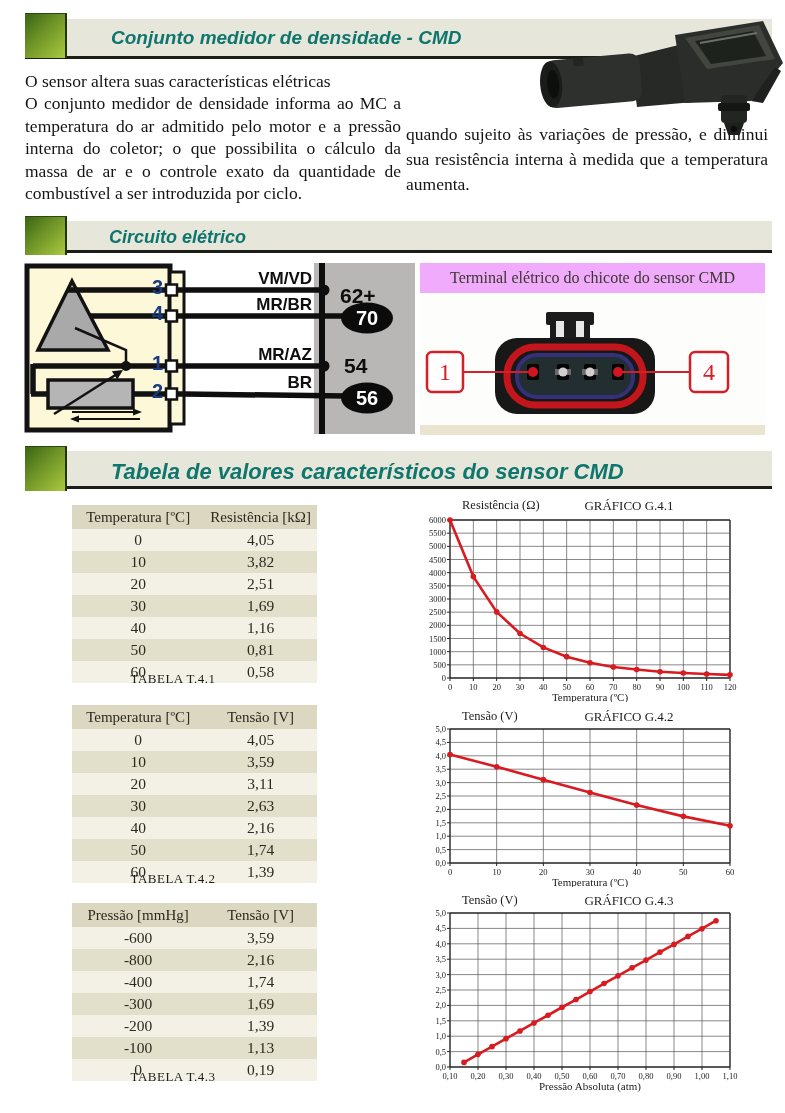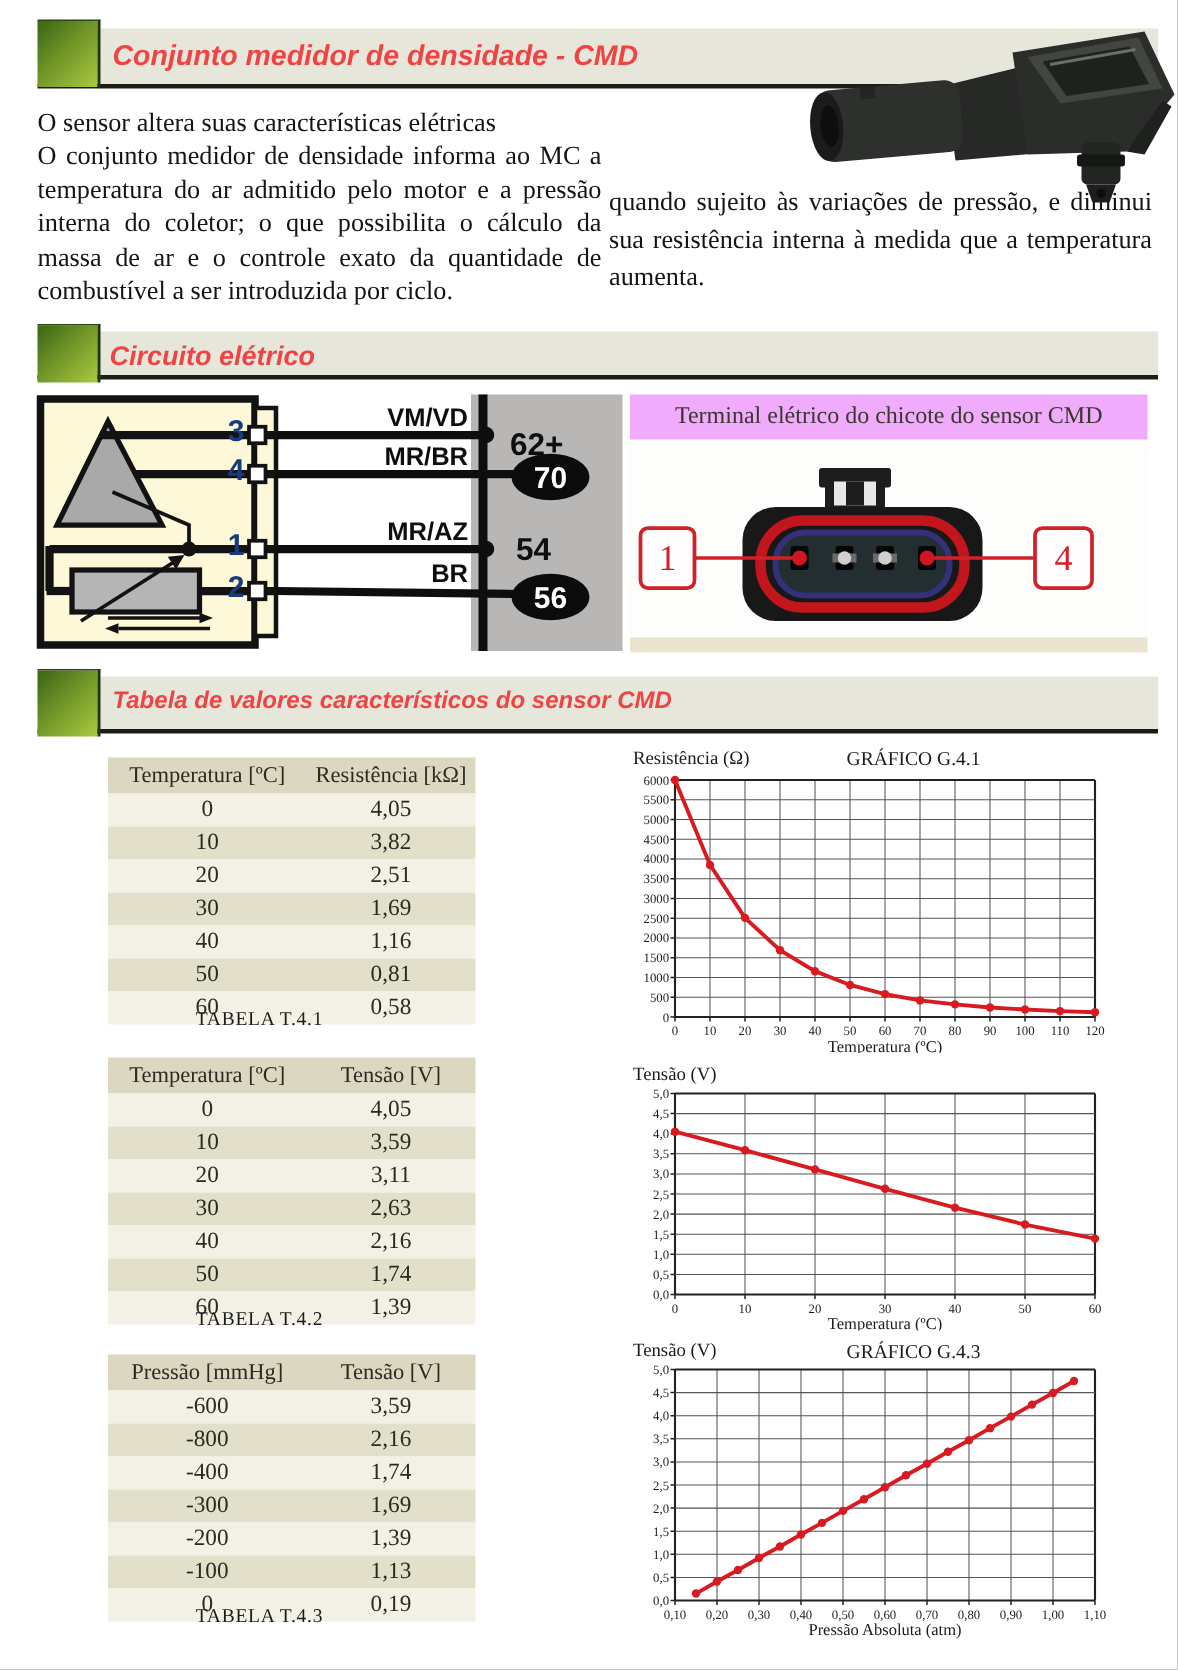--- a/index.html
+++ b/index.html
@@ -5,41 +5,41 @@
   html,body{margin:0;padding:0;background:#9a9a9a;}
   .page{position:relative;width:785px;height:1113px;background:#ffffff;overflow:hidden;
         font-family:"Liberation Serif",serif;color:#141414;}
   .abs{position:absolute;}
   
   .band{position:absolute;background:#e7e6db;}
   .gsq{position:absolute;background:linear-gradient(135deg,#3f6a16 5%,#6f9427 45%,#a4c53e 95%);
        border-right:2px solid #20370c;border-top:1px solid #2c470f;z-index:2;}
   .rule{position:absolute;background:#1d1d17;height:3px;}
   .sec-title{position:absolute;font-family:"Liberation Sans",sans-serif;font-weight:bold;
-             font-style:italic;color:#ef4444;z-index:3;white-space:nowrap;}
+             font-style:italic;color:#0f766e;z-index:3;white-space:nowrap;margin-left:36px;}
   
   .col{position:absolute;text-align:justify;}
   .col p{margin:0;}
   
   .panel{position:absolute;left:420px;top:263px;width:345px;height:172px;background:#fdfdfb;}
   .panel-band{position:absolute;left:0;top:0;width:100%;height:30px;background:#f0abfc;
               text-align:center;font-size:16px;color:#3a382e;line-height:30px;}
   .panel-foot{position:absolute;left:0;bottom:0;width:100%;height:10px;background:#eae4d1;}
   
   .vtable{position:absolute;left:72px;width:245px;border-collapse:collapse;font-size:15px;color:#2b2a1f;}
   .vtable th{height:22px;background:#dcd7c1;font-weight:normal;font-size:15px;}
   .vtable td{height:20px;text-align:center;font-size:15.5px;}
   .vtable tr.odd td{background:#f3f1e5;}
   .vtable tr.even td{background:#e2dfcb;}
   .vtable th:first-child,.vtable td:first-child{width:54%;}
   .tcap{position:absolute;left:72px;width:202px;text-align:center;font-size:13px;
         letter-spacing:.5px;color:#1c1c1c;}
   
   .chart{position:absolute;left:420px;width:318px;}
-  .chart-head{position:relative;height:16px;font-size:12.5px;color:#1c1c1c;}
+  .chart-head{position:relative;height:16px;font-size:12.5px;color:#1c1c1c;margin-left:40px;}
   .chart-head .ylab{position:absolute;left:2px;top:0;}
   .chart-head .ctitle{position:absolute;left:60px;right:0;text-align:center;font-size:13px;}
   .chart-svg text{font-family:"Liberation Serif",serif;fill:#1c1c1c;}
   
   .cw{font-family:"Liberation Sans",sans-serif;font-weight:bold;}
 </style>
 </head>
 <body>
 
 <div class="page">
@@ -166,21 +166,21 @@
       <rect x="7" y="59" width="36" height="40" rx="5" fill="#fffdfd" stroke="#d02028" stroke-width="2.5"></rect>
       <text x="25" y="87" text-anchor="middle" font-size="24" fill="#d02028">1</text>
       <rect x="270" y="59" width="38" height="40" rx="5" fill="#fffdfd" stroke="#d02028" stroke-width="2.5"></rect>
       <text x="289" y="87" text-anchor="middle" font-size="24" fill="#d02028">4</text>
     </svg>
   </div>
 
   <div class="band" style="left:45px;top:451px;width:727px;height:36px"></div>
   <div class="gsq" style="left:25px;top:446px;width:40px;height:44px"></div>
   <div class="rule" style="left:25px;top:486px;width:747px"></div>
-  <div class="sec-title" style="left:75px;top:459px;font-size:16px">Tabela de valores característicos do sensor CMD</div>
+  <div class="sec-title" style="left:75px;top:459px;font-size:22px">Tabela de valores característicos do sensor CMD</div>
 
   <table class="vtable" style="top:505px">
       <thead>
         <tr>
           <th>Temperatura [ºC]</th>
           <th>Resistência [kΩ]</th>
         </tr>
       </thead>
       <tbody>
         <tr class="odd">
@@ -393,20 +393,21 @@
           <circle cx="240" cy="157.68" r="2.8" fill="#d81b21"></circle>
           <circle cx="263.33333333333337" cy="158.99666666666667" r="2.8" fill="#d81b21"></circle>
           <circle cx="286.66666666666663" cy="160.05" r="2.8" fill="#d81b21"></circle>
           <circle cx="310" cy="160.84" r="2.8" fill="#d81b21"></circle>
         </svg></div>
   </div>
 
   <div class="chart" style="top:709px">
     <div class="chart-head">
       <span class="ylab">Tensão (V)</span>
+      <span class="ctitle">GRÁFICO G.4.2</span>
     </div>
     <div><svg width="318" height="162" class="chart-svg">
           <line x1="30" y1="4" x2="30" y2="138" stroke="#222" stroke-width="1.4"></line>
           <line x1="30" y1="138" x2="30" y2="141" stroke="#222" stroke-width="1"></line>
           <text x="30" y="150" text-anchor="middle" font-size="8.5">0</text>
           <line x1="76.66666666666666" y1="4" x2="76.66666666666666" y2="138" stroke="#555" stroke-width="0.7"></line>
           <line x1="76.66666666666666" y1="138" x2="76.66666666666666" y2="141" stroke="#222" stroke-width="1"></line>
           <text x="76.66666666666666" y="150" text-anchor="middle" font-size="8.5">10</text>
           <line x1="123.33333333333333" y1="4" x2="123.33333333333333" y2="138" stroke="#555" stroke-width="0.7"></line>
           <line x1="123.33333333333333" y1="138" x2="123.33333333333333" y2="141" stroke="#222" stroke-width="1"></line>

